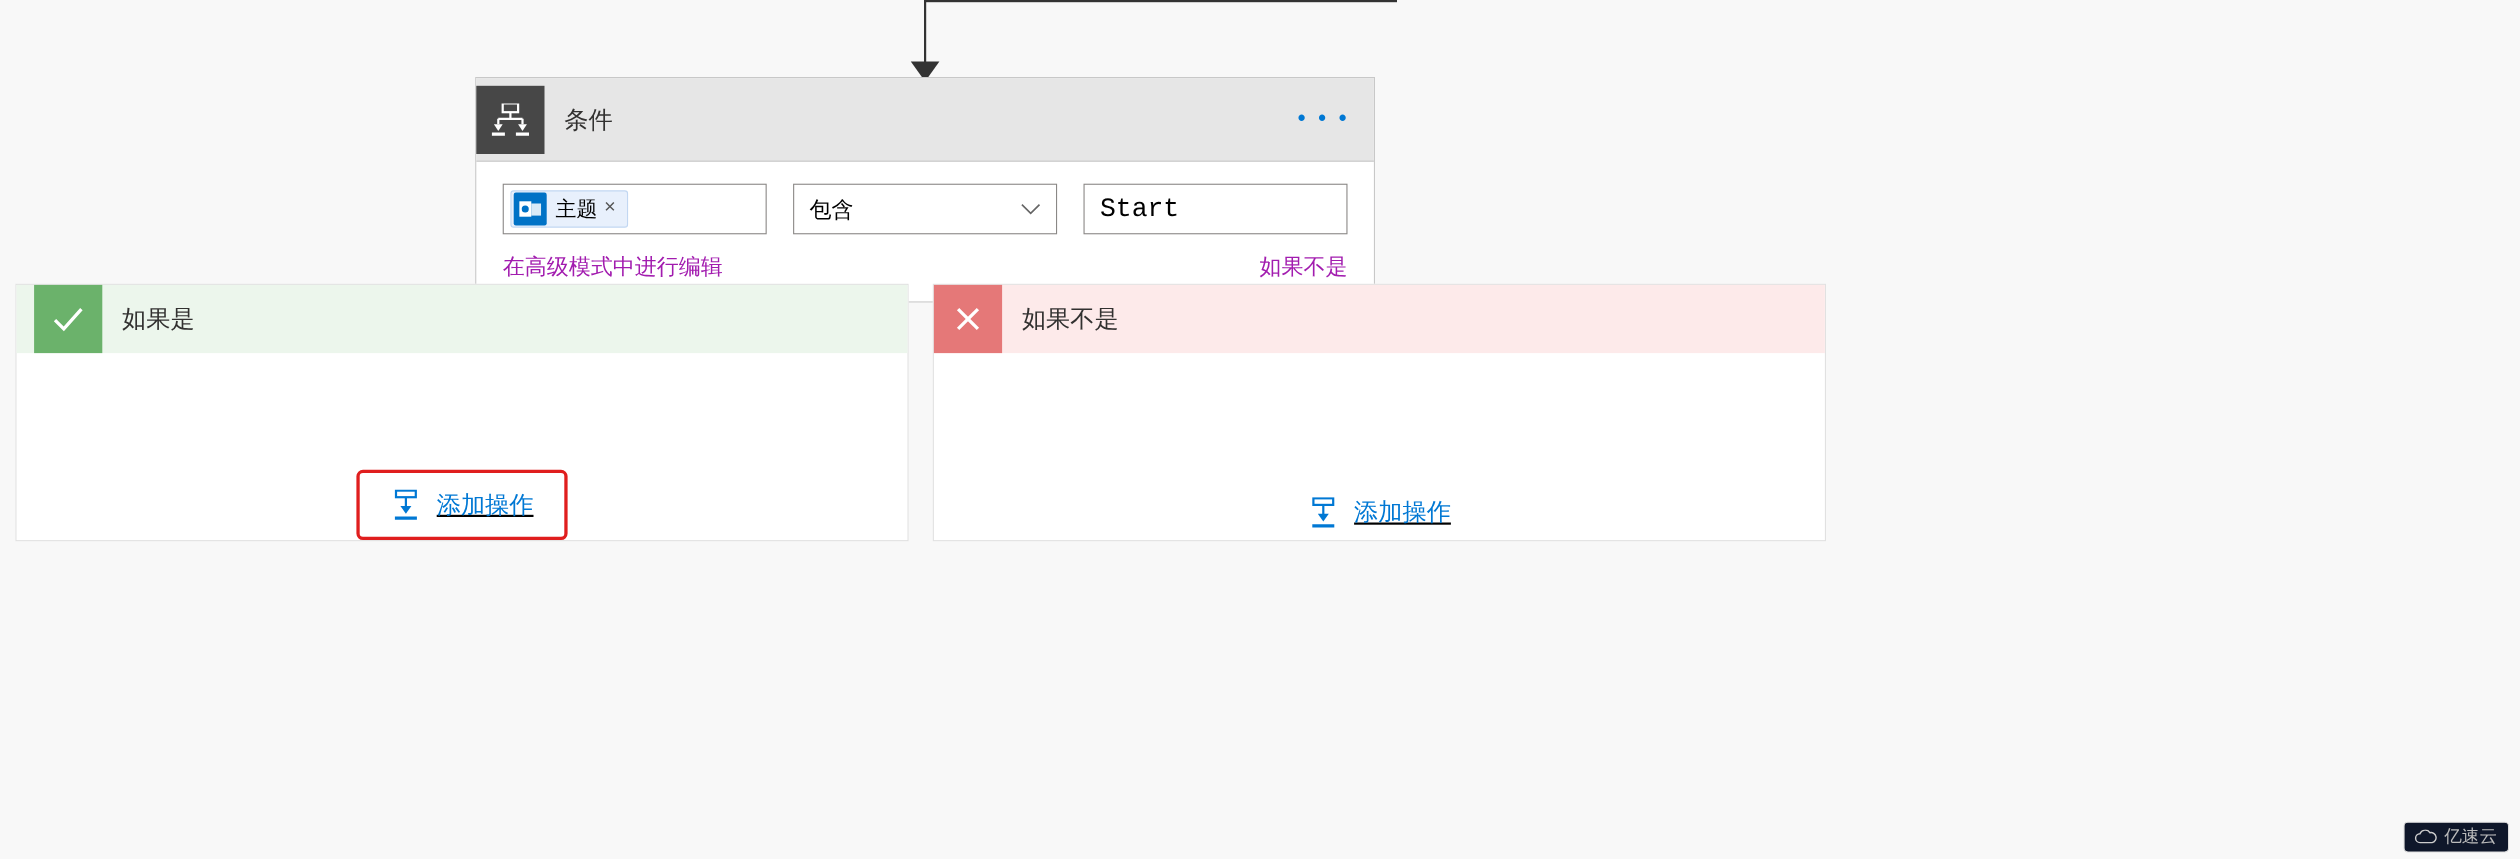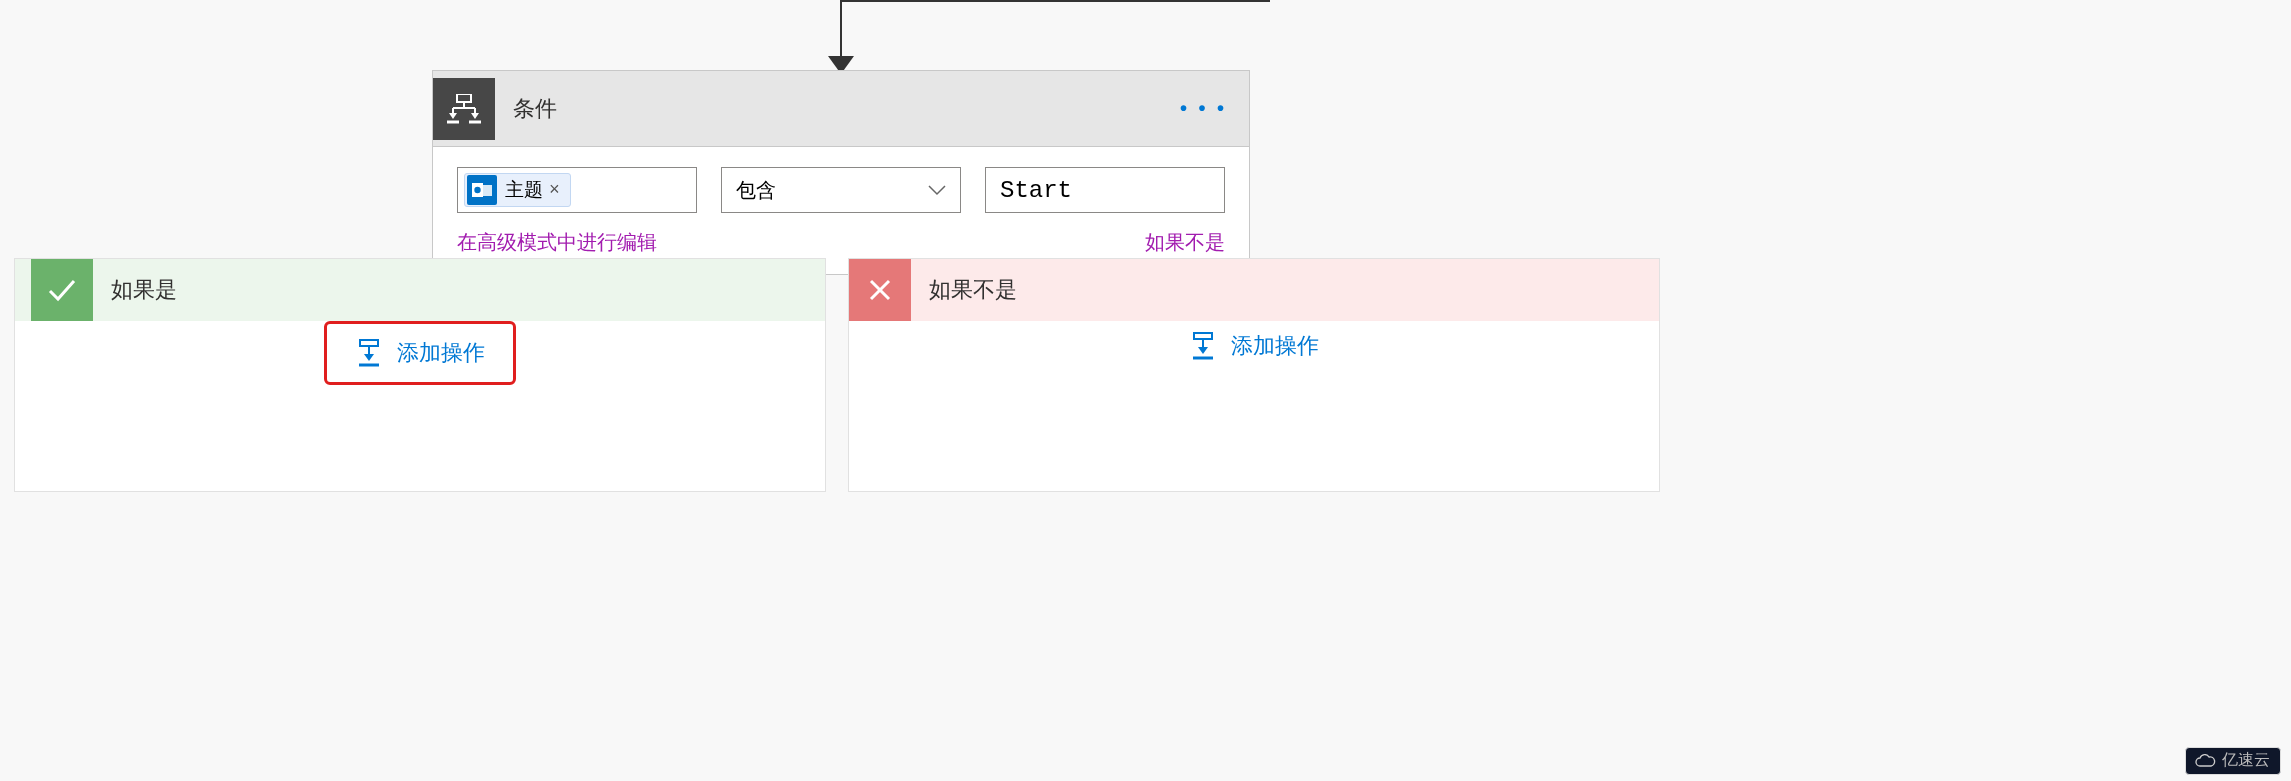--- a/index.html
+++ b/index.html
@@ -167,22 +167,23 @@
   .branch-yes .icon-sq { background: #6bb26b; }
   .branch-no  .icon-sq { background: #e57878; }
   .branch-header .lbl {
     padding-left: 18px;
     font-size: 22px;
     color: #323130;
   }
   .branch-body {
     height: 170px;
     display: flex;
-    align-items: flex-start;
+    align-items: flex-end;
     justify-content: center;
+    text-decoration: underline;
   }
   .add-action {
     display: inline-flex;
     align-items: center;
     gap: 14px;
     color: #0078d4;
     font-size: 22px;
     cursor: pointer;
     padding: 10px 22px;
     border-radius: 4px;

